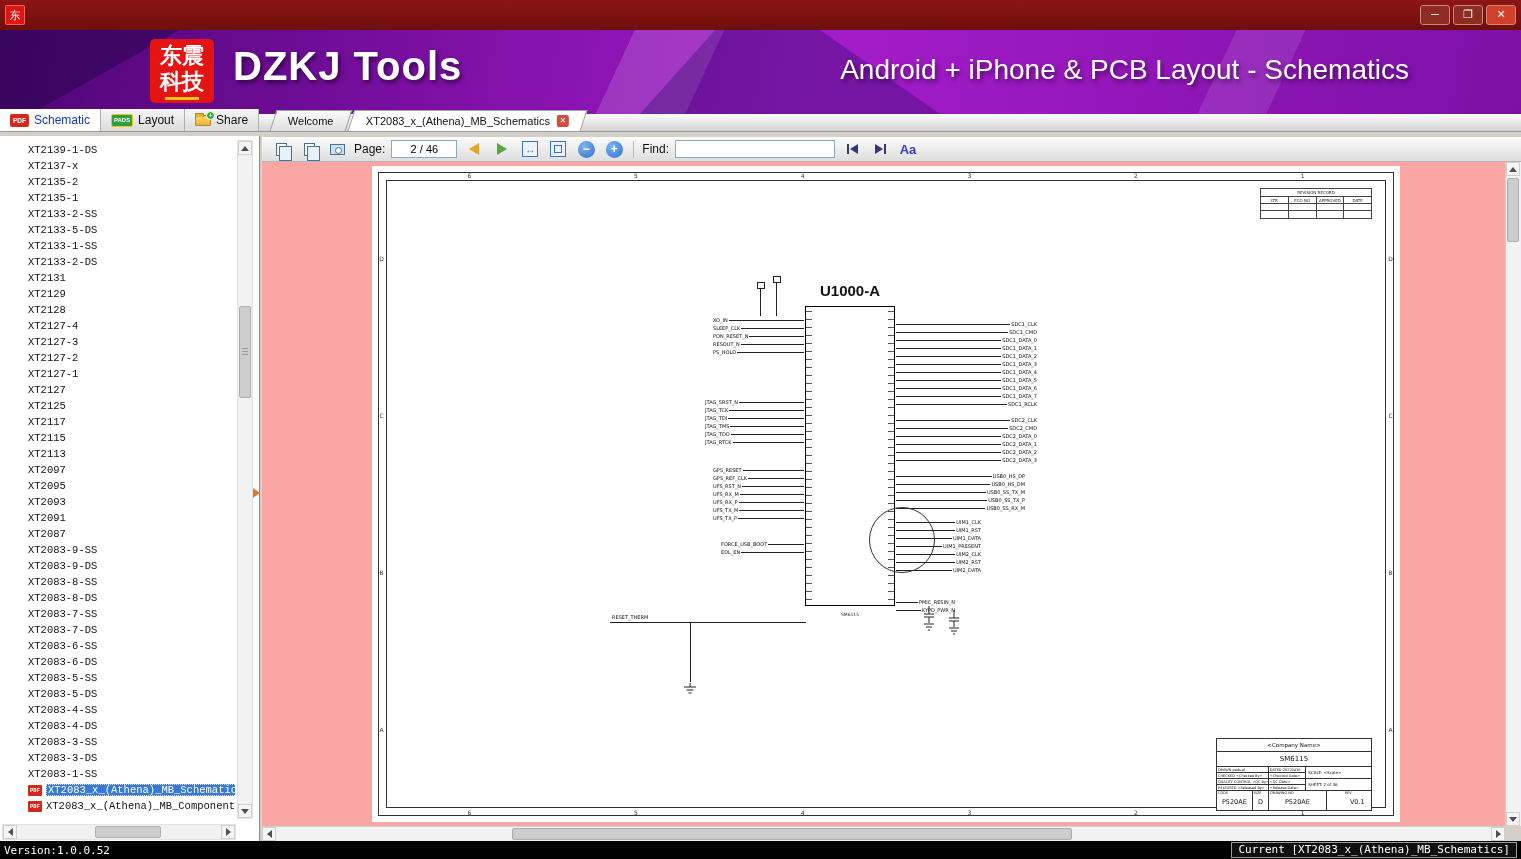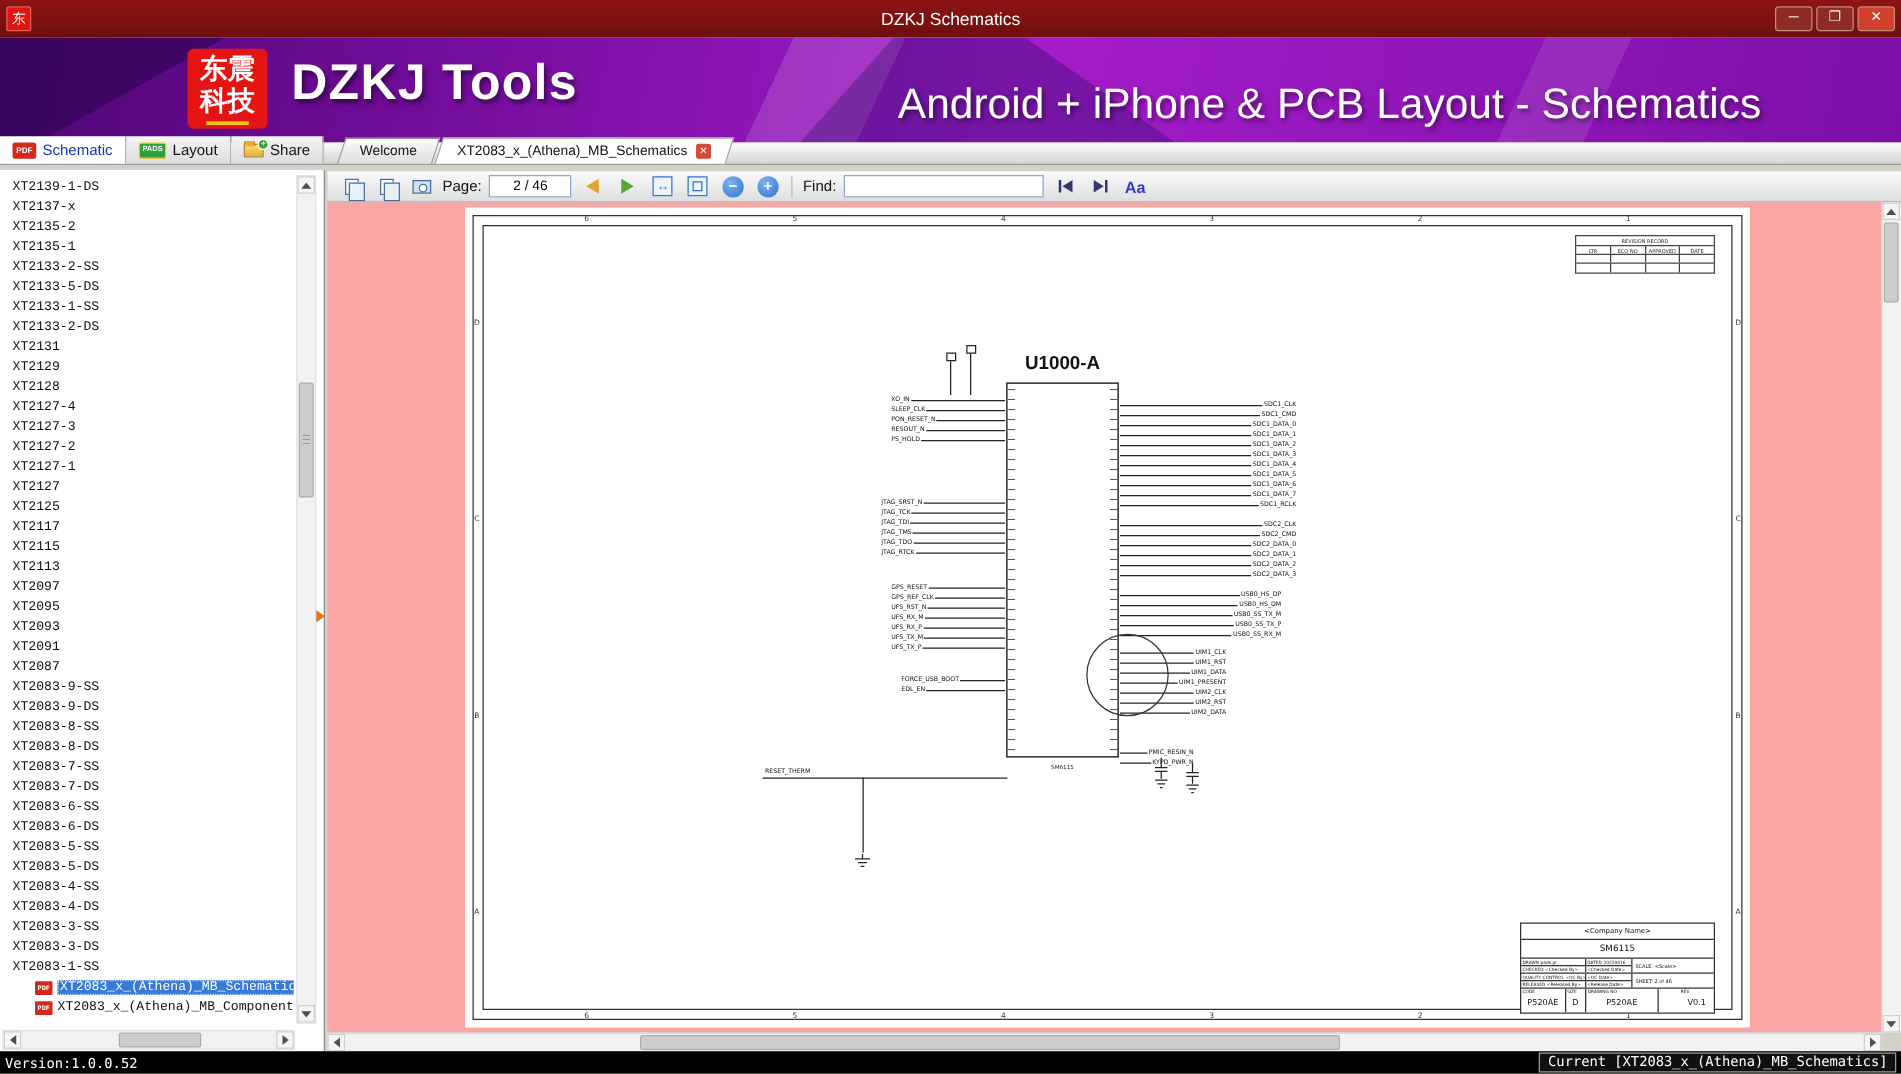--- a/index.html
+++ b/index.html
@@ -30,21 +30,21 @@
   .shp3{left:640px;top:0;width:300px;height:84px;background:#150a55;opacity:.30;
         clip-path:polygon(25% 0,60% 0,100% 100%,0 100%);}
   .shp4{left:1030px;top:0;width:420px;height:84px;
         background:linear-gradient(115deg,transparent 45%,rgba(255,255,255,.10) 45%,rgba(255,255,255,.10) 60%,transparent 60%);}
   .logo{position:absolute;left:150px;top:9px;width:64px;height:64px;background:#e41413;border-radius:5px;
         display:flex;flex-direction:column;align-items:center;justify-content:center;
         color:#fff;font-weight:bold;font-size:22px;line-height:26px;font-family:"DejaVu Sans",sans-serif;}
   .logo::after{content:"";width:34px;height:3px;background:#f5c518;margin-top:2px;}
   .brand{position:absolute;left:233px;top:14px;color:#fff;font-size:40px;font-weight:bold;letter-spacing:1px;
          text-shadow:2px 3px 4px rgba(0,0,0,.5);}
-  .tagline{position:absolute;right:112px;top:34px;color:#fff;font-size:34px;
+  .tagline{position:absolute;right:112px;top:24px;color:#fff;font-size:28px;
            text-shadow:2px 3px 4px rgba(0,0,0,.5);white-space:nowrap;}
 
   
   .tabstrip{position:absolute;top:114px;left:0;right:0;height:18px;
             background:linear-gradient(#fdfdfd,#d3d3d3);border-bottom:1px solid #9a9a9a;
             display:flex;align-items:flex-end;}
   .tool-tab{height:22px;display:flex;align-items:center;gap:5px;padding:0 10px;
             border-right:1px solid #b0b0b0;font-size:12px;background:linear-gradient(#f5f5f5,#dcdcdc);cursor:default;}
   .tool-tab.active{background:#fff;color:#1535c8;}
   .pdf-chip{width:19px;height:13px;background:#d42a1e;color:#fff;font-size:6.5px;font-weight:bold;
@@ -100,21 +100,21 @@
   .ftri-r{width:0;height:0;border-top:5px solid transparent;border-bottom:5px solid transparent;
           border-left:8px solid #35357a;}
   .aa{font-size:13px;font-weight:bold;color:#3a3ac8;}
   .tb-sep{width:1px;height:17px;background:#b8b8b8;margin:0 2px;}
 
   
   .sidebar{position:absolute;top:136px;left:0;width:260px;bottom:18px;background:#fff;
            border-right:1px solid #8a8a8a;}
   .file-list{position:absolute;top:6px;left:0;right:24px;bottom:18px;overflow:hidden;
              font-family:"Liberation Mono",monospace;font-size:10.5px;}
-  .file-item{height:16px;display:flex;align-items:center;gap:4px;padding-left:10px;white-space:nowrap;cursor:default;}
+  .file-item{height:16px;display:flex;align-items:center;gap:4px;padding-left:28px;white-space:nowrap;cursor:default;}
   .file-item.pdf{padding-left:28px;}
   .pdf-icon-sm{display:none;width:14px;height:11px;background:#d3281c;color:#fff;font-size:5.5px;font-weight:bold;
              align-items:center;justify-content:center;border-radius:1px;flex:none;}
   .file-item.pdf .pdf-icon-sm{display:flex;}
   .file-item.selected .file-label{background:#3679d8;color:#fff;outline:1px dotted #cfe0ff;outline-offset:-1px;
              padding:0 2px;}
   
   .scroll-btn{position:absolute;width:14px;height:14px;background:#f5f5f5;border:1px solid #cfcfcf;
               display:flex;align-items:center;justify-content:center;}
   .tri-up{width:0;height:0;border-left:4px solid transparent;border-right:4px solid transparent;
@@ -209,21 +209,20 @@
              justify-content:space-between;padding:0 4px;}
   .current-doc{border:1px solid #9a9a9a;padding:0 6px;height:16px;line-height:14px;background:#101010;}
 </style>
 </head>
 <body>
 
 <div class="app">
 
   <div class="titlebar">
     <span class="app-icon"></span>
-    <span class="window-title">DZKJ Schematics</span>
     <span class="win-controls">
       <span class="win-btn">─</span>
       <span class="win-btn">❐</span>
       <span class="win-btn close">✕</span>
     </span>
   </div>
 
   <div class="banner">
     <div class="shp shp1"></div>
     <div class="shp shp2"></div>

